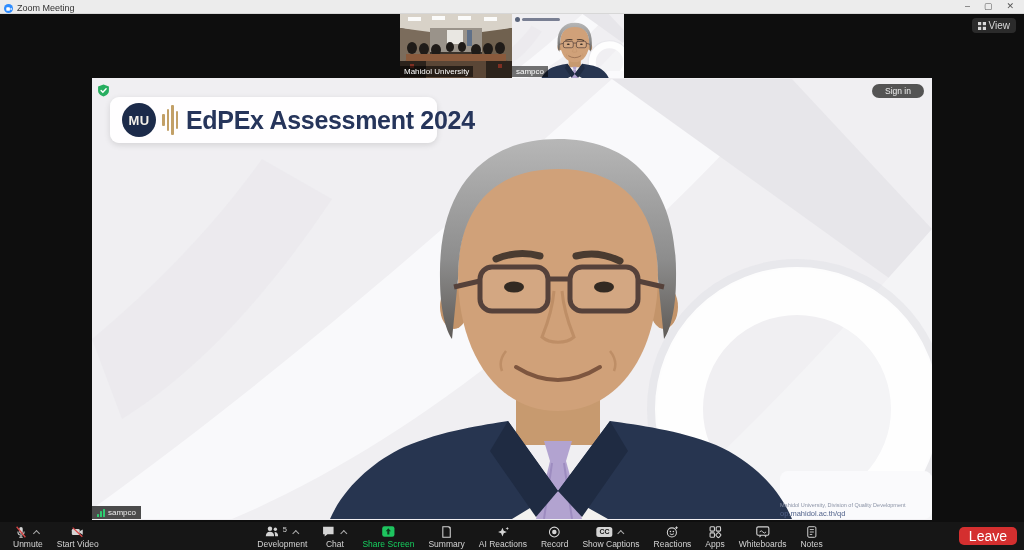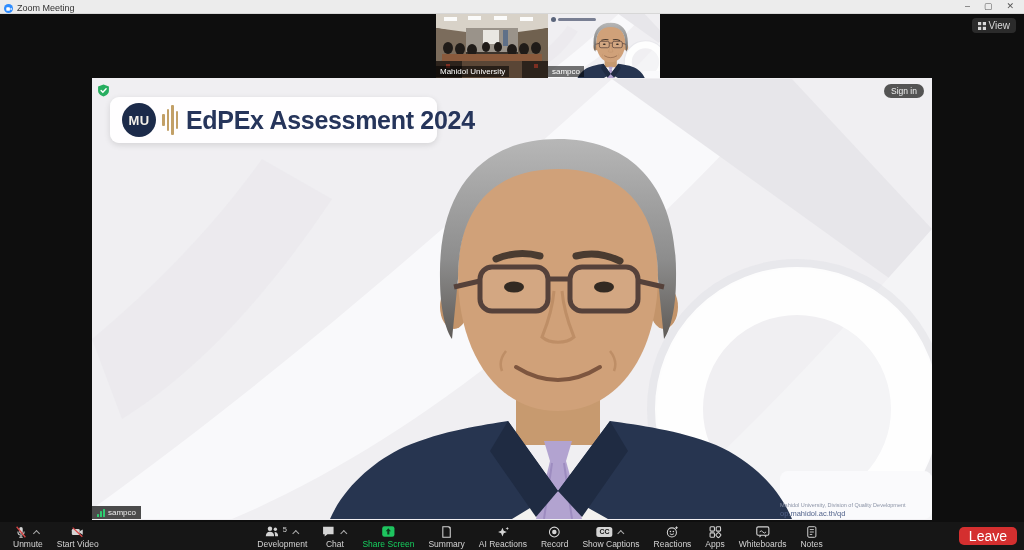--- a/index.html
+++ b/index.html
@@ -19,40 +19,40 @@
   .win-btn { font-size:9px; color:#555; line-height:14px; cursor:default; }
 
   
   .stage { position:absolute; top:14px; left:0; right:0; bottom:28px; background:#0e0e0e; }
 
   .view-btn { position:absolute; top:4px; right:8px; height:15px; background:#2b2b2b;
     border-radius:4px; display:flex; align-items:center; gap:3px; padding:0 6px;
     color:#d9d9d9; font-size:10px; }
 
   
-  .filmstrip { position:absolute; top:0; left:400px; display:flex;margin-left:36px; }
+  .filmstrip { position:absolute; top:0; left:400px; display:flex; }
   .thumb { position:relative; width:112px; height:64px; background:#222; overflow:hidden; }
   .thumb.active { outline:2px solid #23c343; outline-offset:-2px; }
   .thumb-label { position:absolute; left:0; bottom:1px; background:rgba(0,0,0,0.55);
     color:#fff; font-size:8px; padding:1px 4px; white-space:nowrap; }
   .thumb svg { position:absolute; inset:0; width:100%; height:100%; }
   .thumb-watermark { position:absolute; top:2px; left:3px; height:6px; display:flex;
     align-items:center; gap:2px; opacity:0.7; }
   .thumb-watermark .wm-dot { width:5px; height:5px; border-radius:50%; background:#1c2b4a; }
   .thumb-watermark .wm-bar { width:38px; height:3px; border-radius:2px; background:#47506b; }
 
   
   .main-video { position:absolute; left:92px; top:64px; width:840px; height:442px;
     background:#f0eff2; overflow:hidden; }
   .main-video > svg.scene { position:absolute; inset:0; width:100%; height:100%; }
 
   .shield-badge { position:absolute; top:5px; left:5px; width:13px; height:13px; }
 
   .signin-pill { position:absolute; top:6px; right:8px; background:rgba(70,70,70,0.92);
-    color:#f0f0f0; font-size:8.5px; padding:2px 7px; border-radius:9px; }
+    color:#f0f0f0; font-size:8.5px; padding:2px 13px; border-radius:9px; }
 
   .banner { position:absolute; left:18px; top:19px; width:327px; height:46px;
     background:rgba(255,255,255,0.94); border-radius:9px; box-shadow:0 2px 6px rgba(0,0,0,0.12);
     display:flex; align-items:center; padding:0 12px; }
   .banner-logo-circle { width:34px; height:34px; border-radius:50%; background:#1c2b4a;
     color:#f5f2ea; font-weight:bold; font-size:13px; display:flex; align-items:center;
     justify-content:center; letter-spacing:0.5px; flex:0 0 auto; }
   .banner-bars { display:flex; align-items:center; gap:2px; margin:0 8px 0 6px; }
   .banner-bars i { display:block; width:2.5px; background:#c2a067; border-radius:1px; }
   .banner-bars i:nth-child(1){height:12px}

